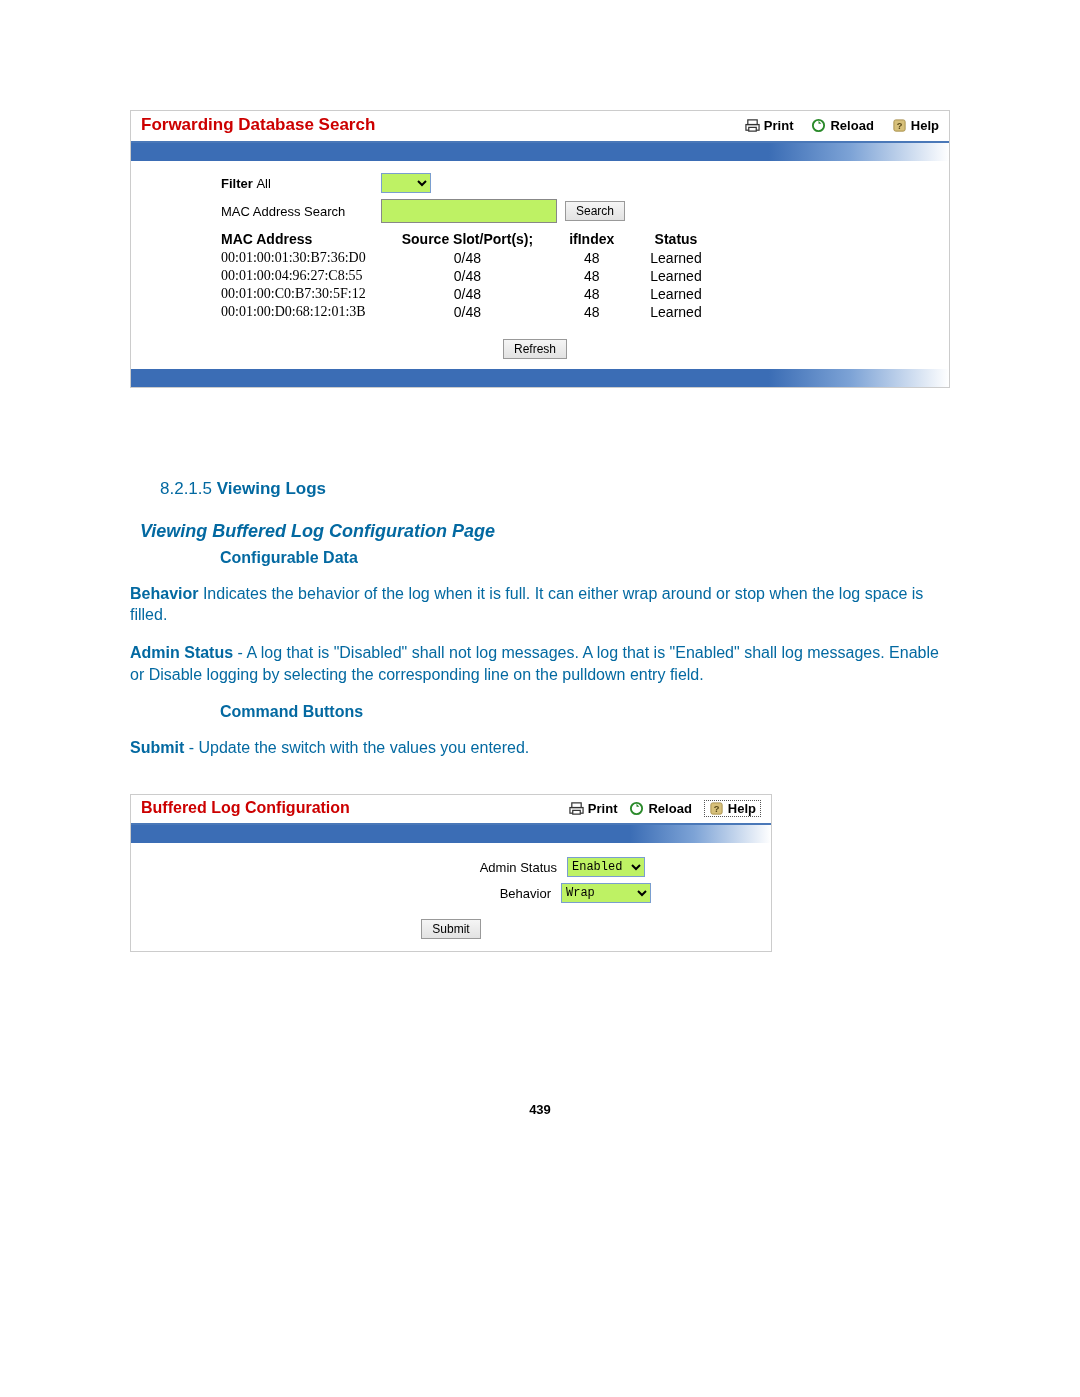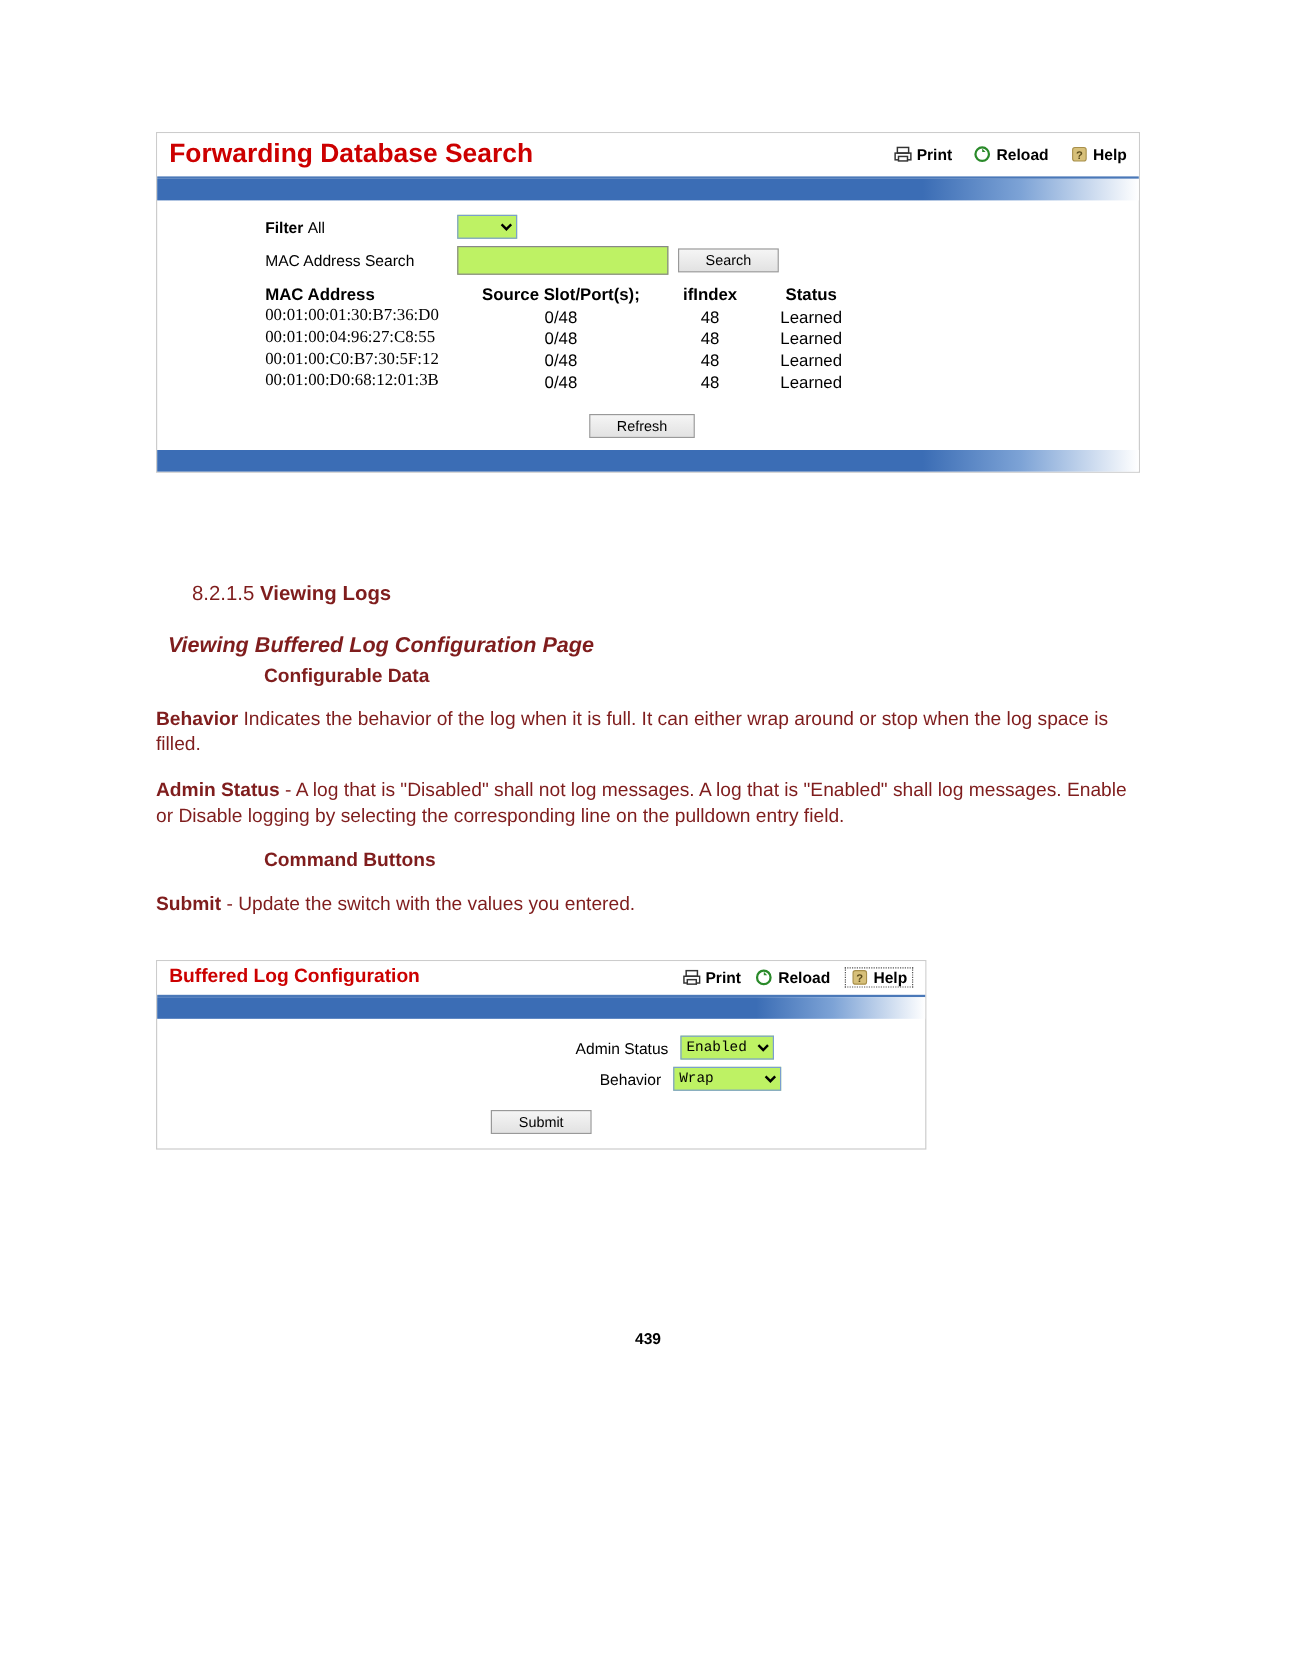--- a/index.html
+++ b/index.html
@@ -19,21 +19,21 @@
 .panel-header {
   background: #fff;
   display: flex;
   align-items: center;
   padding: 4px 10px 6px 10px;
   border-bottom: 2px solid #4a78b8;
 }
 .panel-title {
   color: #c00;
   font-weight: bold;
-  font-size: 22px;
+  font-size: 17px;
   flex: 1;
 }
 .hdr-links {
   display: flex;
   align-items: center;
   gap: 18px;
   font-size: 13px;
 }
 .hdr-link {
   display: flex;
@@ -74,38 +74,38 @@
   font-size: 12px;
   border: 1px solid #7a9ecf;
   background: #bef264;
   height: 20px;
 }
 .btn {
   font-family: Verdana, Arial, sans-serif;
   font-size: 12px;
   background: linear-gradient(#f5f5f5,#e2e2e2);
   border: 1px solid #999;
-  padding: 2px 22px;
+  padding: 2px 10px;
   cursor: pointer;
 }
 .tbl {
   border-collapse: collapse;
   font-size: 14px;
   margin-top: 6px;
 }
 .tbl th { font-weight: bold; padding: 2px 18px; text-align: center; }
 .tbl th:first-child { text-align: left; padding-left: 0; }
 .tbl td { padding: 1px 18px; text-align: center; }
 .tbl td:first-child { text-align: left; padding-left: 0; font-family: Verdana; }
 .center-row { text-align: center; margin-top: 18px; }
 .doc-text {
   font-family: Arial, sans-serif;
   font-size: 16px;
   line-height: 1.35;
-  color: #7f1d1d;
+  color: #0369a1;
   margin-top: 90px;
 }
 .sec-num {
   font-size: 17px;
   margin-left: 30px;
   margin-bottom: 18px;
 }
 .sec-num b { font-weight: bold; }
 .subhead {
   font-weight: bold;

